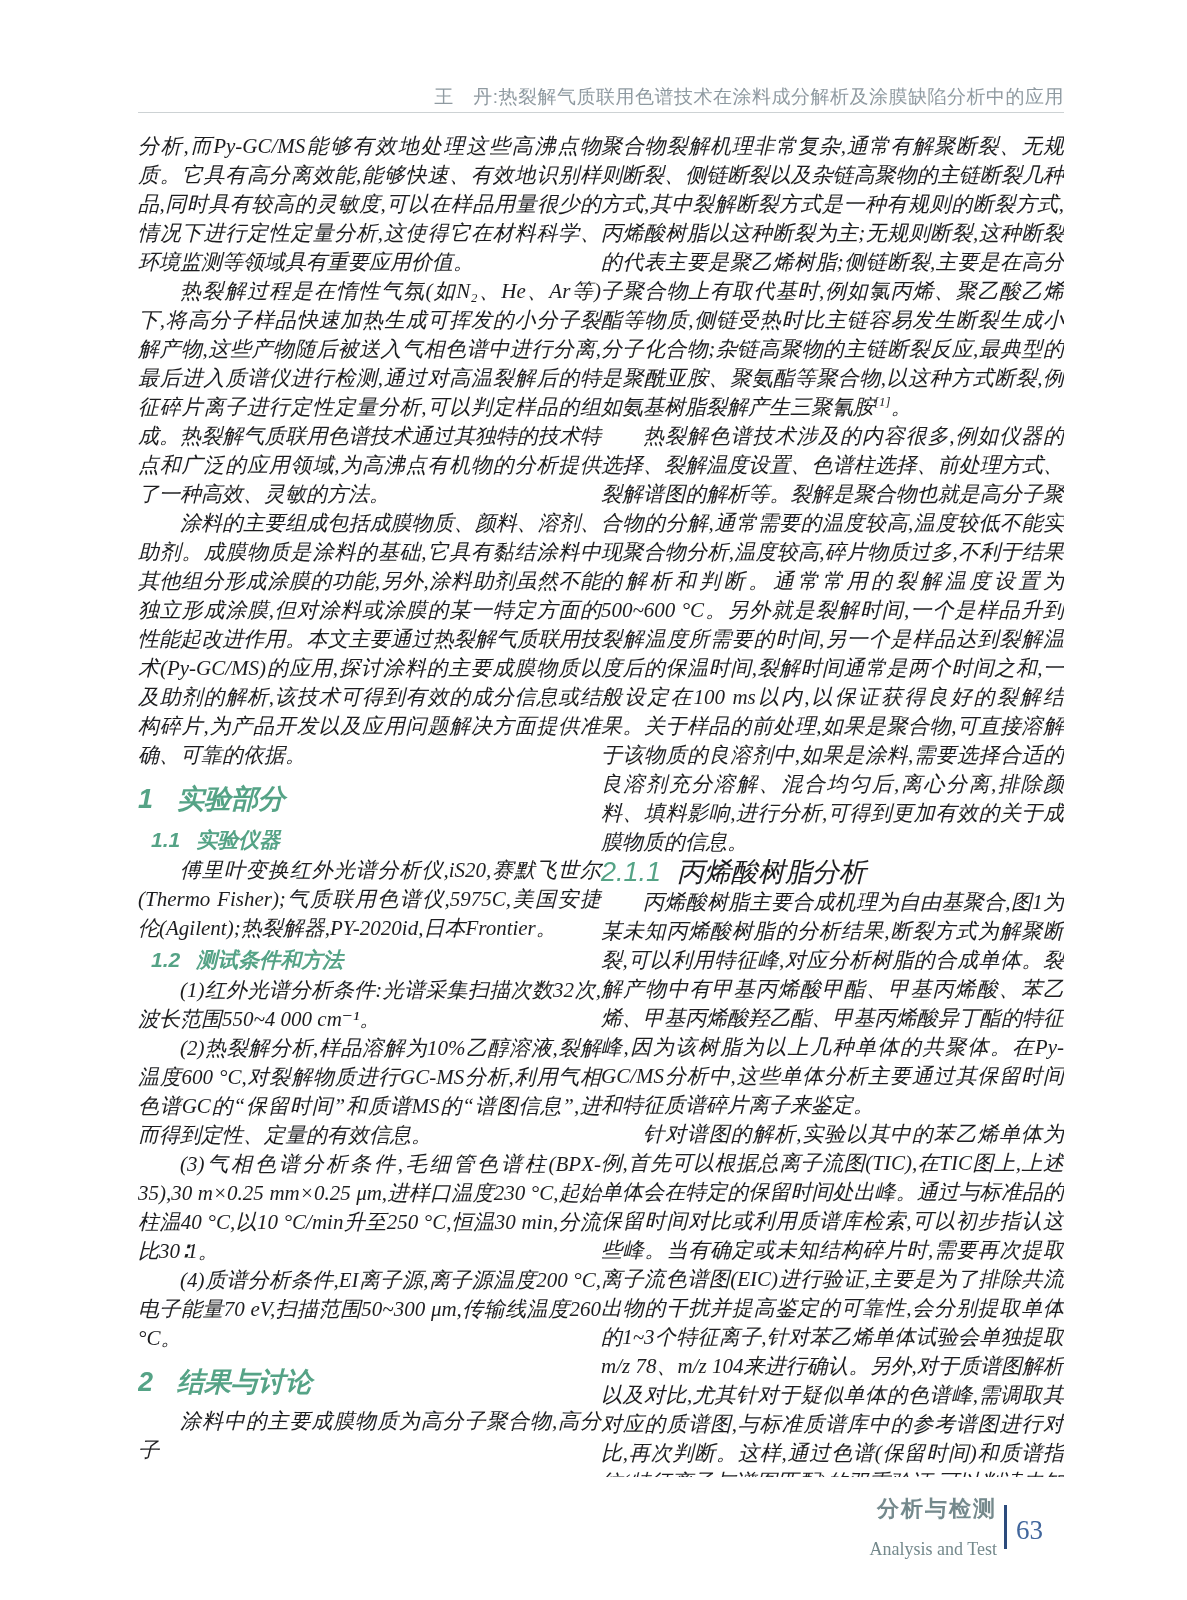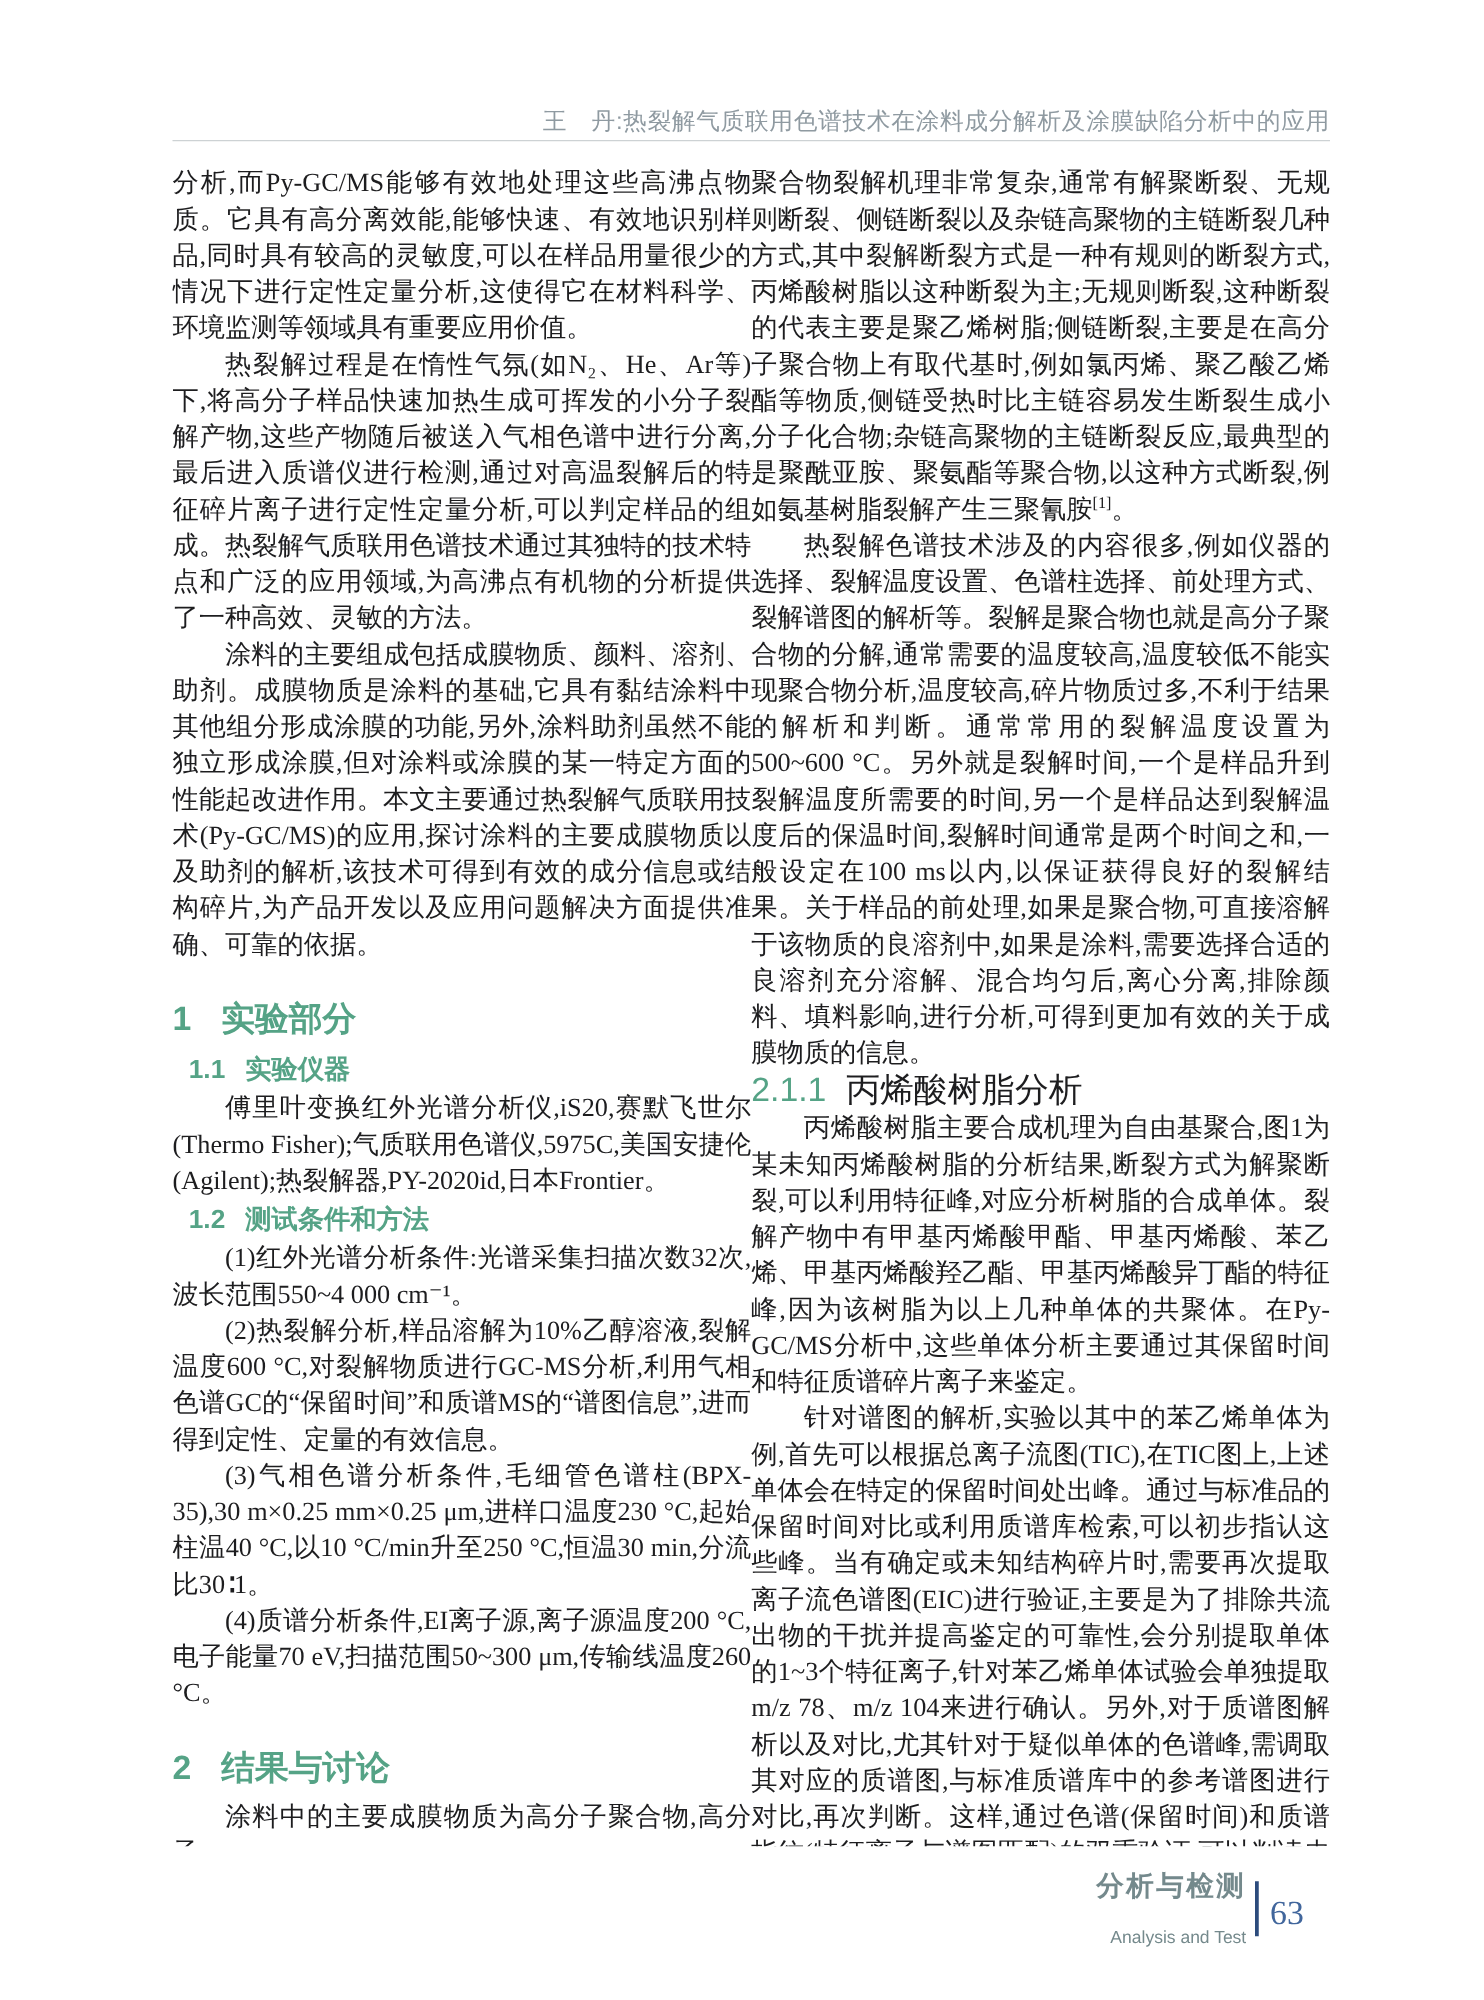--- a/index.html
+++ b/index.html
@@ -18,36 +18,36 @@
     padding-top:84px;padding-bottom:2px;
     text-align:right;
     font-family:"Liberation Sans","DejaVu Sans",sans-serif;
     font-size:19px;letter-spacing:0.5px;
     color:var(--header-gray,#8f9aa1);
     border-bottom:1.5px solid var(--rule-gray,#cdd2d4);
   }
   
   .content{
     position:absolute;left:138px;top:132px;width:926px;height:1345px;
-    display:flex;overflow:hidden;
+    display:flex;overflow:hidden;font-style:italic;
   }
   .col{flex:1 1 0;min-width:0;}
   .para{
     margin:0;
     font-size:21px;line-height:29px;
     text-align:justify;text-justify:inter-ideograph;
   }
   .para.indent{text-indent:2em;}
   .para sup{font-size:0.62em;line-height:0;vertical-align:super;}
   .hd{text-align:left;}
   .hd .num{display:inline-block;}
   .h1{
     font-family:"Liberation Sans","DejaVu Sans",sans-serif;
     font-weight:bold;color:var(--green,#55a386);
-    font-size:27px;line-height:34px;margin:28px 0 8px;
+    font-size:27px;line-height:34px;margin:12px 0 8px;
   }
   .h1 .num{margin-right:24px;}
   .h2{
     font-family:"Liberation Sans","DejaVu Sans",sans-serif;
     font-weight:bold;color:var(--green,#55a386);
     font-size:21px;line-height:31px;margin:1px 13px;
   }
   .h2 .num{margin-right:16px;}
   .h3{
     font-size:27px;line-height:31px;margin:0;
@@ -62,22 +62,22 @@
     position:absolute;top:1497px;right:144px;
     display:flex;align-items:center;
   }
   .footer-label{text-align:right;}
   .f-cn{
     font-family:"Liberation Sans","DejaVu Sans",sans-serif;
     font-weight:bold;font-size:22px;line-height:24px;
     color:var(--footer-label,#74898c);letter-spacing:2px;
   }
   .f-en{
-    font-family:Liberation Sans, sans-serif;
-    font-size:14px;line-height:16px;color:var(--footer-label,#8e9da0);margin-top:20px;
+    font-family:Liberation Serif, serif;
+    font-size:18px;line-height:16px;color:var(--footer-label,#8e9da0);margin-top:20px;
   }
   .f-bar{
     width:3px;height:44px;margin:0 9px 0 7px;
     background:var(--footer-bar,#2c4b7c);
   }
   .f-num{
     font-family:"Liberation Serif","DejaVu Serif",serif;
     font-size:27px;color:var(--footer-blue,#41669c);
     padding-top:6px;
   }

